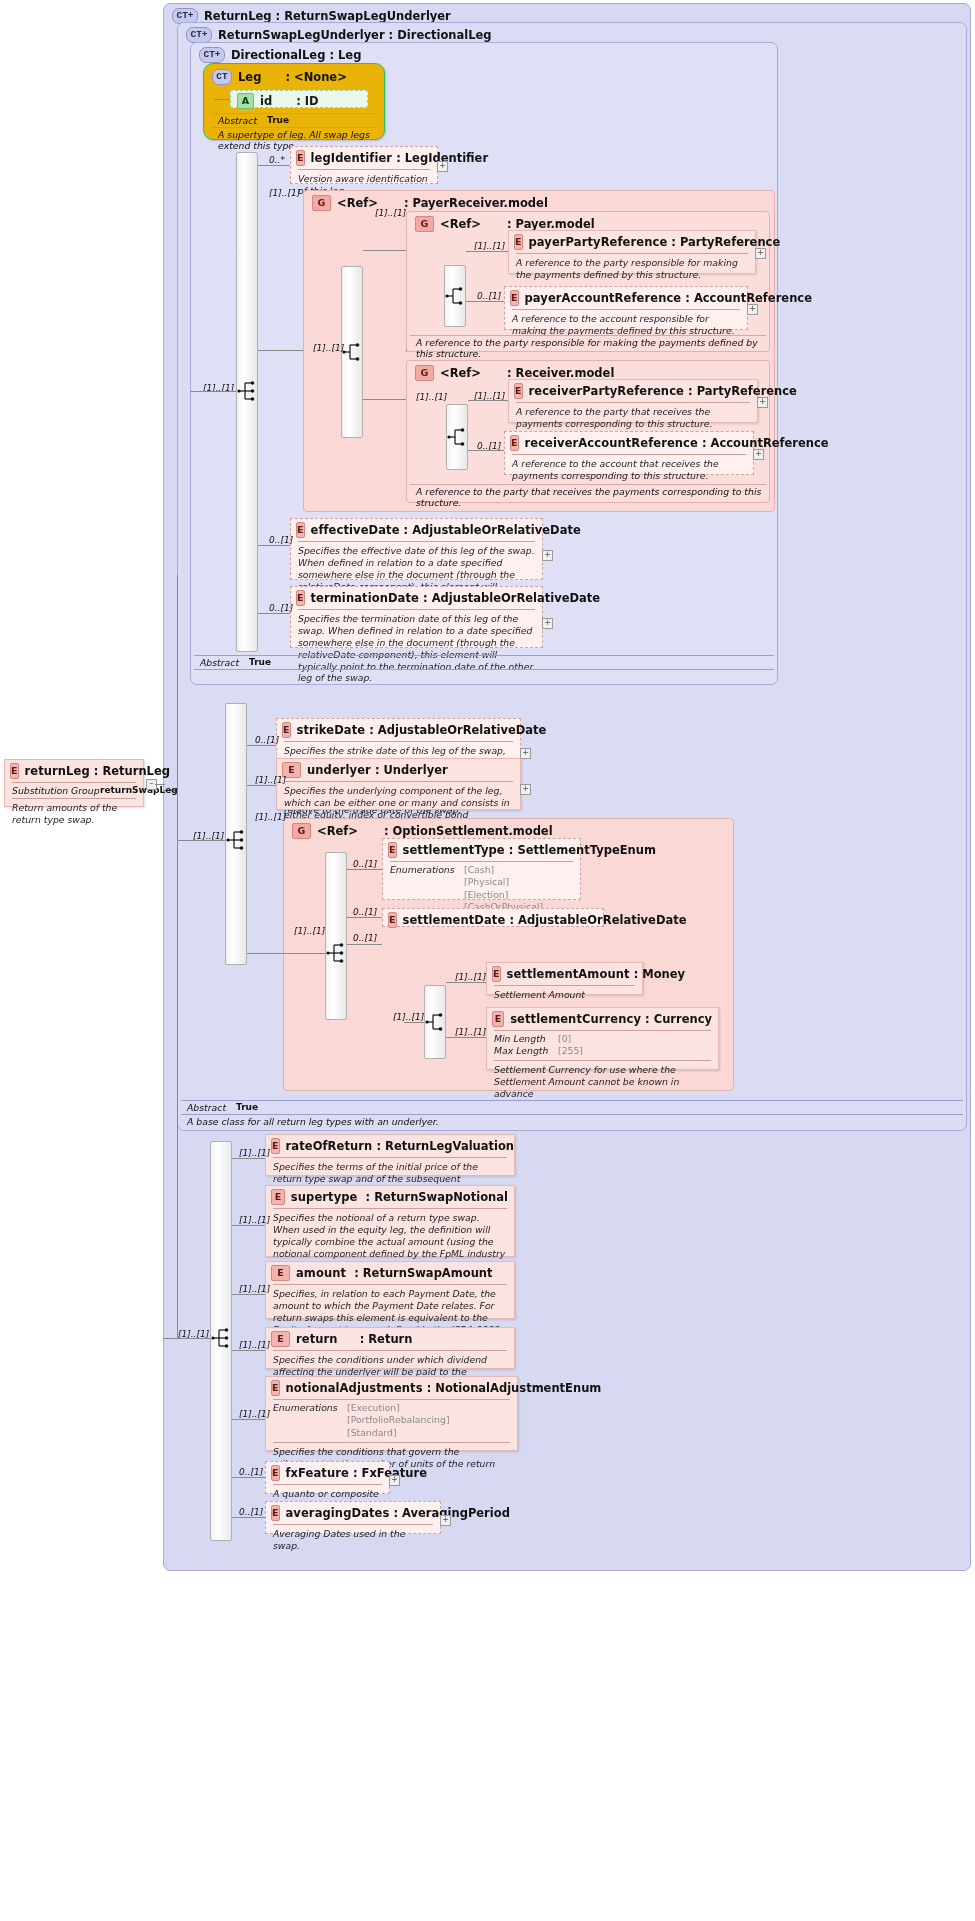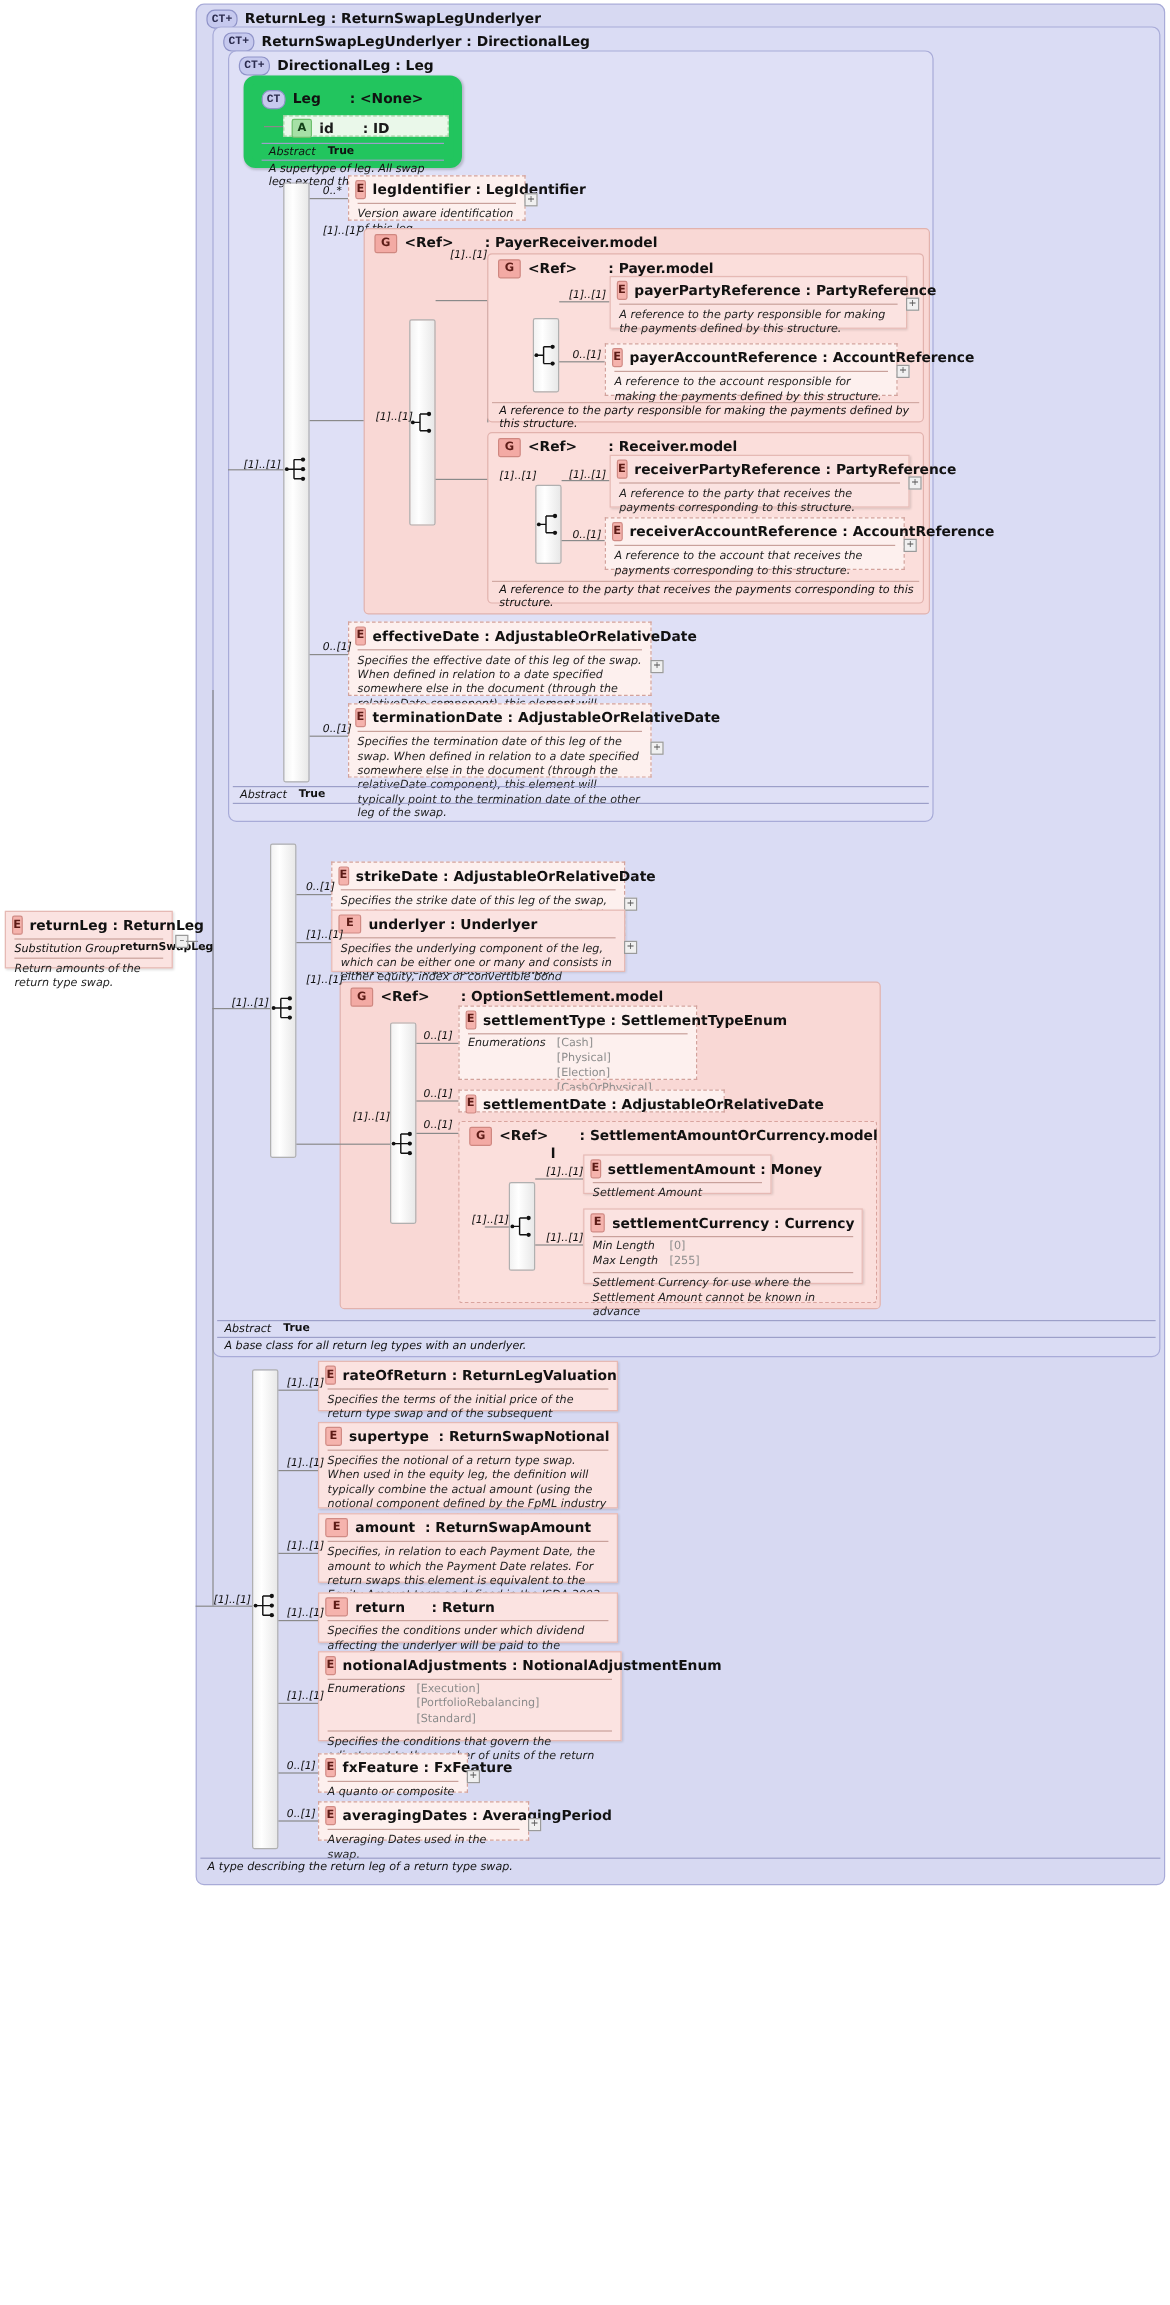--- a/index.html
+++ b/index.html
@@ -6,21 +6,21 @@
   body{font-family:"DejaVu Sans","Liberation Sans",sans-serif;font-size:11px;color:#1a1a1a;}
   #canvas{position:relative;width:975px;height:1921px;overflow:hidden;background:#fff;}
 
   
   .abs{position:absolute;box-sizing:border-box;}
 
   
   .ct-frame{background:#d7d9f2;border:1px solid #a8abd8;border-radius:7px;}
   .ct-frame.lvl2{background:#dadcf4;}
   .ct-frame.lvl3{background:#dfe0f6;}
-  .ct-frame.inner-white{background:#22c55e;border:7px solid #22c55e;border-radius:10px;
+  .ct-frame.inner-white{background:#eab308;border:1px solid #22c55e;border-radius:10px;
       box-shadow:1px 1px 2px rgba(0,0,0,.18);}
   .grp-frame{background:#f9d8d5;border:1px solid #e2b2ad;border-radius:4px;}
   .grp-frame.soft{background:#fbdedb;}
   .grp-frame.dash{background:#fbdfdc;border:1px dashed #d9a49e;border-radius:3px;}
 
   .frame-title{position:absolute;left:8px;top:4px;white-space:nowrap;font-size:11.5px;
       font-weight:bold;color:#111;}
 
   
   .badge{display:inline-block;vertical-align:middle;width:17px;height:14px;line-height:13px;
@@ -391,25 +391,20 @@
   <div class="occ" style="left:353px;top:859px;">0..[1]</div>
 
   <div class="abs ebox dashed" style="left:382px;top:908px;width:222px;height:19px;">
     <div class="hdr">
       <span class="badge e">E</span><span class="nm">settlementDate</span>&nbsp;<span>:</span>&nbsp;<span>AdjustableOrRelativeDate</span>
     </div>
   </div>
   <div class="hl" style="left:347px;top:917px;width:35px;"></div>
   <div class="occ" style="left:353px;top:907px;">0..[1]</div>
 
-  <div class="abs grp-frame dash" style="left:382px;top:934px;width:349px;height:152px;">
-    <div class="frame-title" style="line-height:1.15;">
-      <span class="badge g">G</span><span>&lt;Ref&gt;</span><span style="display:inline-block;width:26px;"></span><span>:</span>&nbsp;<span>SettlementAmountOrCurrency.model</span><br><span style="display:inline-block;width:68px;"></span><span>l</span>
-    </div>
-  </div>
   <div class="hl" style="left:347px;top:944px;width:35px;"></div>
   <div class="occ" style="left:353px;top:933px;">0..[1]</div>
 
   <div class="abs seqbar" style="left:424px;top:985px;width:22px;height:74px;"></div>
   <div class="abs compositor" style="left:424px;top:1009px;width:22px;height:26px;">
     <svg width="22" height="26" viewBox="0 0 22 26">
       <circle cx="3" cy="13" r="1.6" fill="#111"></circle>
       <line x1="4" y1="13" x2="9" y2="13" stroke="#111" stroke-width="1.2"></line>
       <line x1="9" y1="6" x2="9" y2="20" stroke="#111" stroke-width="1.2"></line>
       <line x1="9" y1="6" x2="15" y2="6" stroke="#111" stroke-width="1.2"></line>
@@ -557,24 +552,20 @@
     <div class="hdr">
       <span class="badge e">E</span><span class="nm">averagingDates</span>&nbsp;<span>:</span>&nbsp;<span>AveragingPeriod</span>
     </div>
     <div class="rule"></div>
     <div class="doc">Averaging Dates used in the swap.</div>
   </div>
   <div class="plus" style="left:440px;top:1515px;">+</div>
   <div class="hl" style="left:232px;top:1517px;width:33px;"></div>
   <div class="occ" style="left:239px;top:1507px;">0..[1]</div>
 
-  <div class="abs foot" style="left:167px;width:800px;top:1548px;">
-    <div class="ln"></div>
-    <div class="dc">A type describing the return leg of a return type swap.</div>
-  </div>
 
   <div class="abs ebox" style="left:4px;top:759px;width:140px;height:48px;">
     <div class="hdr">
       <span class="badge e">E</span><span class="nm">returnLeg</span>&nbsp;<span>:</span>&nbsp;<span>ReturnLeg</span>
     </div>
     <div class="rule"></div>
     <div class="sg">
       <span class="k">Substitution Group</span>
       <span class="v">returnSwapLeg</span>
     </div>

